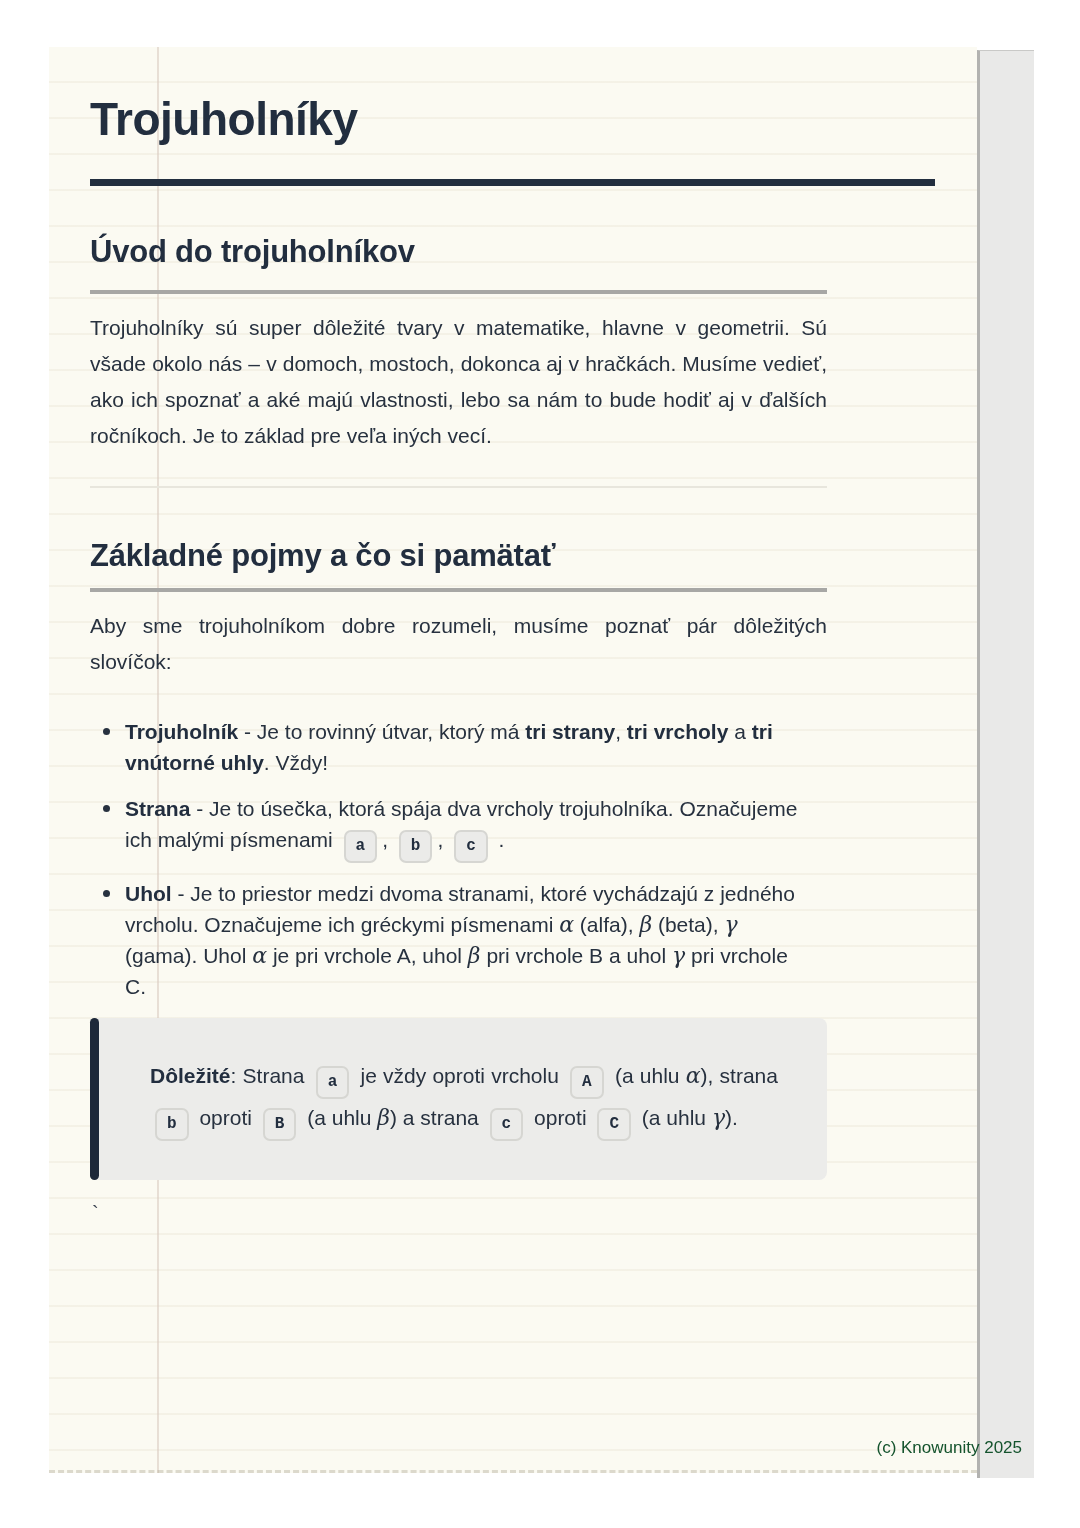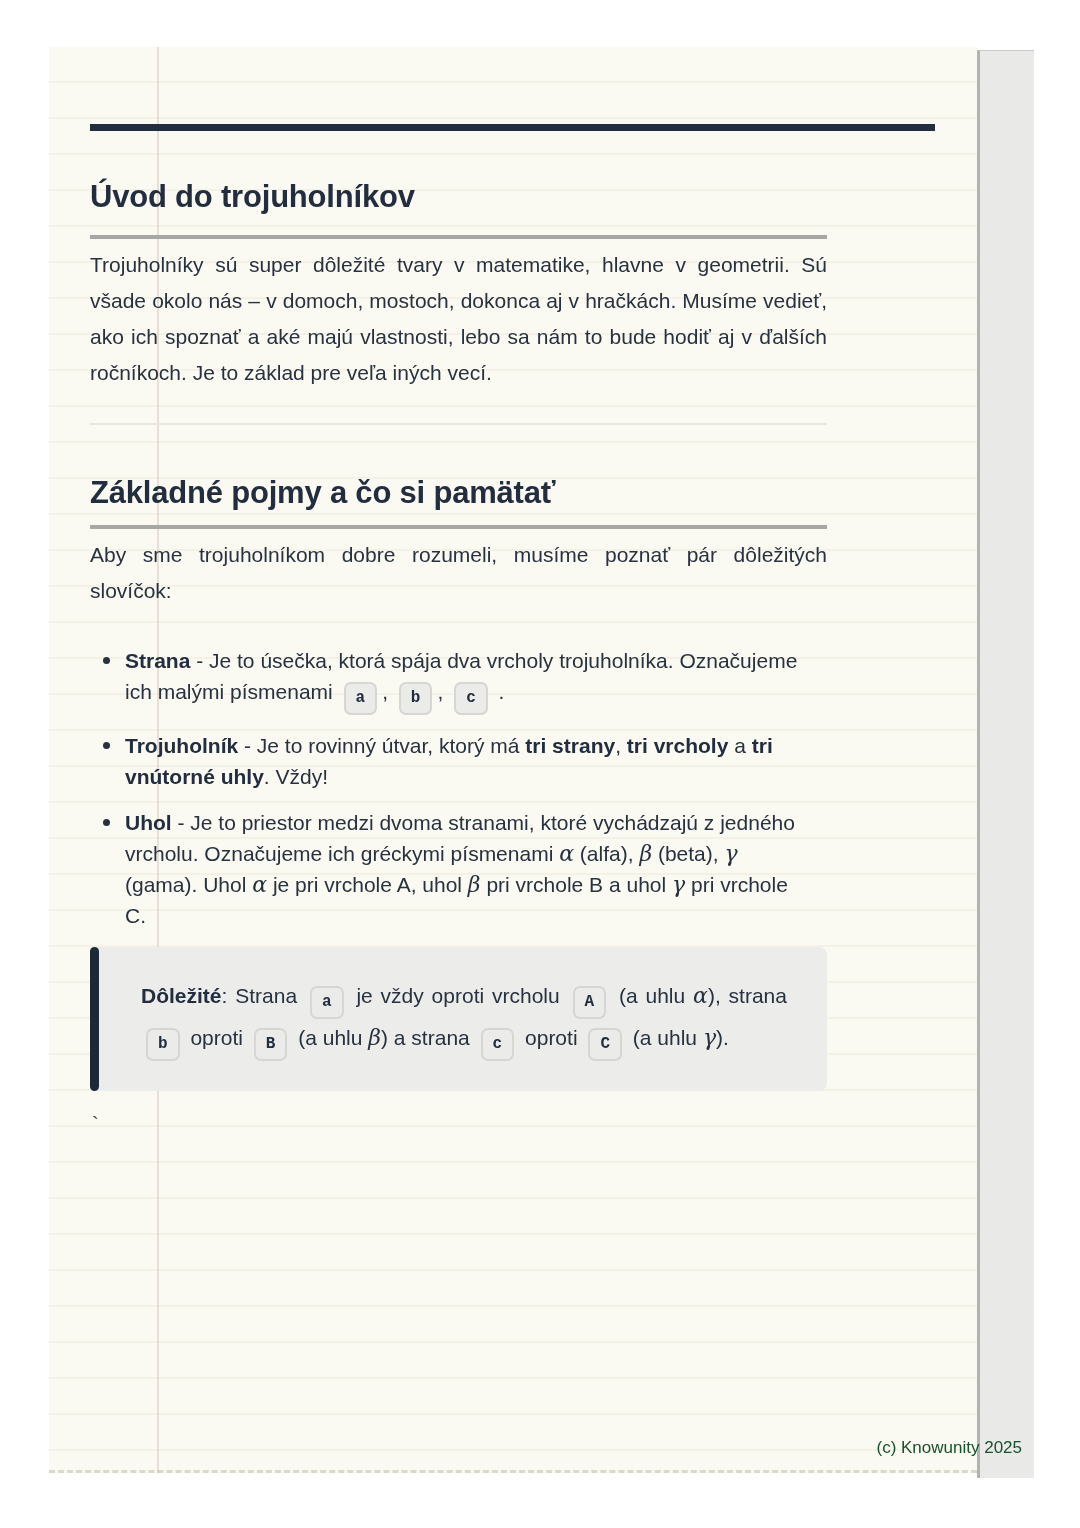--- a/index.html
+++ b/index.html
@@ -35,21 +35,21 @@
   h2{
     margin:0;font-size:31px;line-height:38px;font-weight:800;color:#222e3f;
     letter-spacing:-0.2px;
   }
   .mt-h2-1{margin-top:47px;}
   .mt-h2-2{margin-top:49px;}
   .h2-rule{width:737px;height:4px;background:#a7a7a5;}
   .mt-rule-1{margin-top:19px;}
   .mt-rule-2{margin-top:13px;}
   p.body-text{
-    width:737px;margin:8px 0 0;font-size:21px;line-height:36px;
+    width:737px;margin:16px 0 0;font-size:21px;line-height:36px;
     text-align:justify;color:#27313f;
   }
   .thin-divider{width:737px;height:2px;background:#e8e6dd;margin-top:32px;}
   ul.concepts{
     list-style:none;margin:36px 0 0;padding:0;width:712px;
   }
   ul.concepts li{
     position:relative;padding-left:35px;font-size:21px;line-height:31px;
     color:#27313f;margin-top:15px;
   }
@@ -69,54 +69,55 @@
   .callout{
     position:relative;width:737px;margin-top:16px;box-sizing:border-box;
     background:#ececea;border-radius:8px;
     padding:22px 32px 22px 43px;
   }
   .callout-bar{
     position:absolute;left:0;top:0;bottom:0;width:9px;
     background:#1d2839;border-radius:6px;
   }
   .callout-text{
-    font-size:21px;line-height:38px;text-align:justify;color:#27313f;margin:8px;
+    font-size:21px;line-height:38px;text-align:justify;color:#27313f;margin:17px;
   }
   .stray-mark{
     margin:22px 0 0 2px;font-size:20px;color:#3a4250;
   }
   .footer-note{
     position:absolute;left:0;top:1438px;width:1022px;text-align:right;
     font-size:17px;color:#14532d;z-index:5;
   }
 </style>
 </head>
 <body>
 
 <div class="paper"></div>
 
 <div class="scroll-track"></div>
 
 <div class="content">
 
+  <h1>Trojuholníky</h1>
   <div class="title-rule"></div>
 
   <h2 class="mt-h2-1">Úvod do trojuholníkov</h2>
   <div class="h2-rule mt-rule-1"></div>
   <p class="body-text">Trojuholníky sú super dôležité tvary v matematike, hlavne v geometrii. Sú všade okolo nás – v domoch, mostoch, dokonca aj v hračkách. Musíme vedieť, ako ich spoznať a aké majú vlastnosti, lebo sa nám to bude hodiť aj v ďalších ročníkoch. Je to základ pre veľa iných vecí.</p>
 
   <div class="thin-divider"></div>
 
   <h2 class="mt-h2-2">Základné pojmy a čo si pamätať</h2>
   <div class="h2-rule mt-rule-2"></div>
   <p class="body-text">Aby sme trojuholníkom dobre rozumeli, musíme poznať pár dôležitých slovíčok:</p>
 
   <ul class="concepts">
+    <li><b>Trojuholník</b> - Je to rovinný útvar, ktorý má <b>tri strany</b>, <b>tri vrcholy</b> a <b>tri vnútorné uhly</b>. Vždy!</li>
     <li><b>Strana</b> - Je to úsečka, ktorá spája dva vrcholy trojuholníka. Označujeme ich malými písmenami <span class="kbd">a</span>, <span class="kbd">b</span>, <span class="kbd">c</span> .</li>
-    <li><b>Trojuholník</b> - Je to rovinný útvar, ktorý má <b>tri strany</b>, <b>tri vrcholy</b> a <b>tri vnútorné uhly</b>. Vždy!</li>
     <li><b>Uhol</b> - Je to priestor medzi dvoma stranami, ktoré vychádzajú z jedného vrcholu. Označujeme ich gréckymi písmenami <span class="greek">α</span> (alfa), <span class="greek">β</span> (beta), <span class="greek">γ</span> (gama). Uhol <span class="greek">α</span> je pri vrchole A, uhol <span class="greek">β</span> pri vrchole B a uhol <span class="greek">γ</span> pri vrchole C.</li>
   </ul>
 
   <div class="callout">
     <div class="callout-bar"></div>
     <p class="callout-text"><b>Dôležité</b>: Strana <span class="kbd">a</span> je vždy oproti vrcholu <span class="kbd">A</span> (a uhlu <span class="greek">α</span>), strana <span class="kbd">b</span> oproti <span class="kbd">B</span> (a uhlu <span class="greek">β</span>) a strana <span class="kbd">c</span> oproti <span class="kbd">C</span> (a uhlu <span class="greek">γ</span>).</p>
   </div>
 
   <div class="stray-mark">`</div>
 

